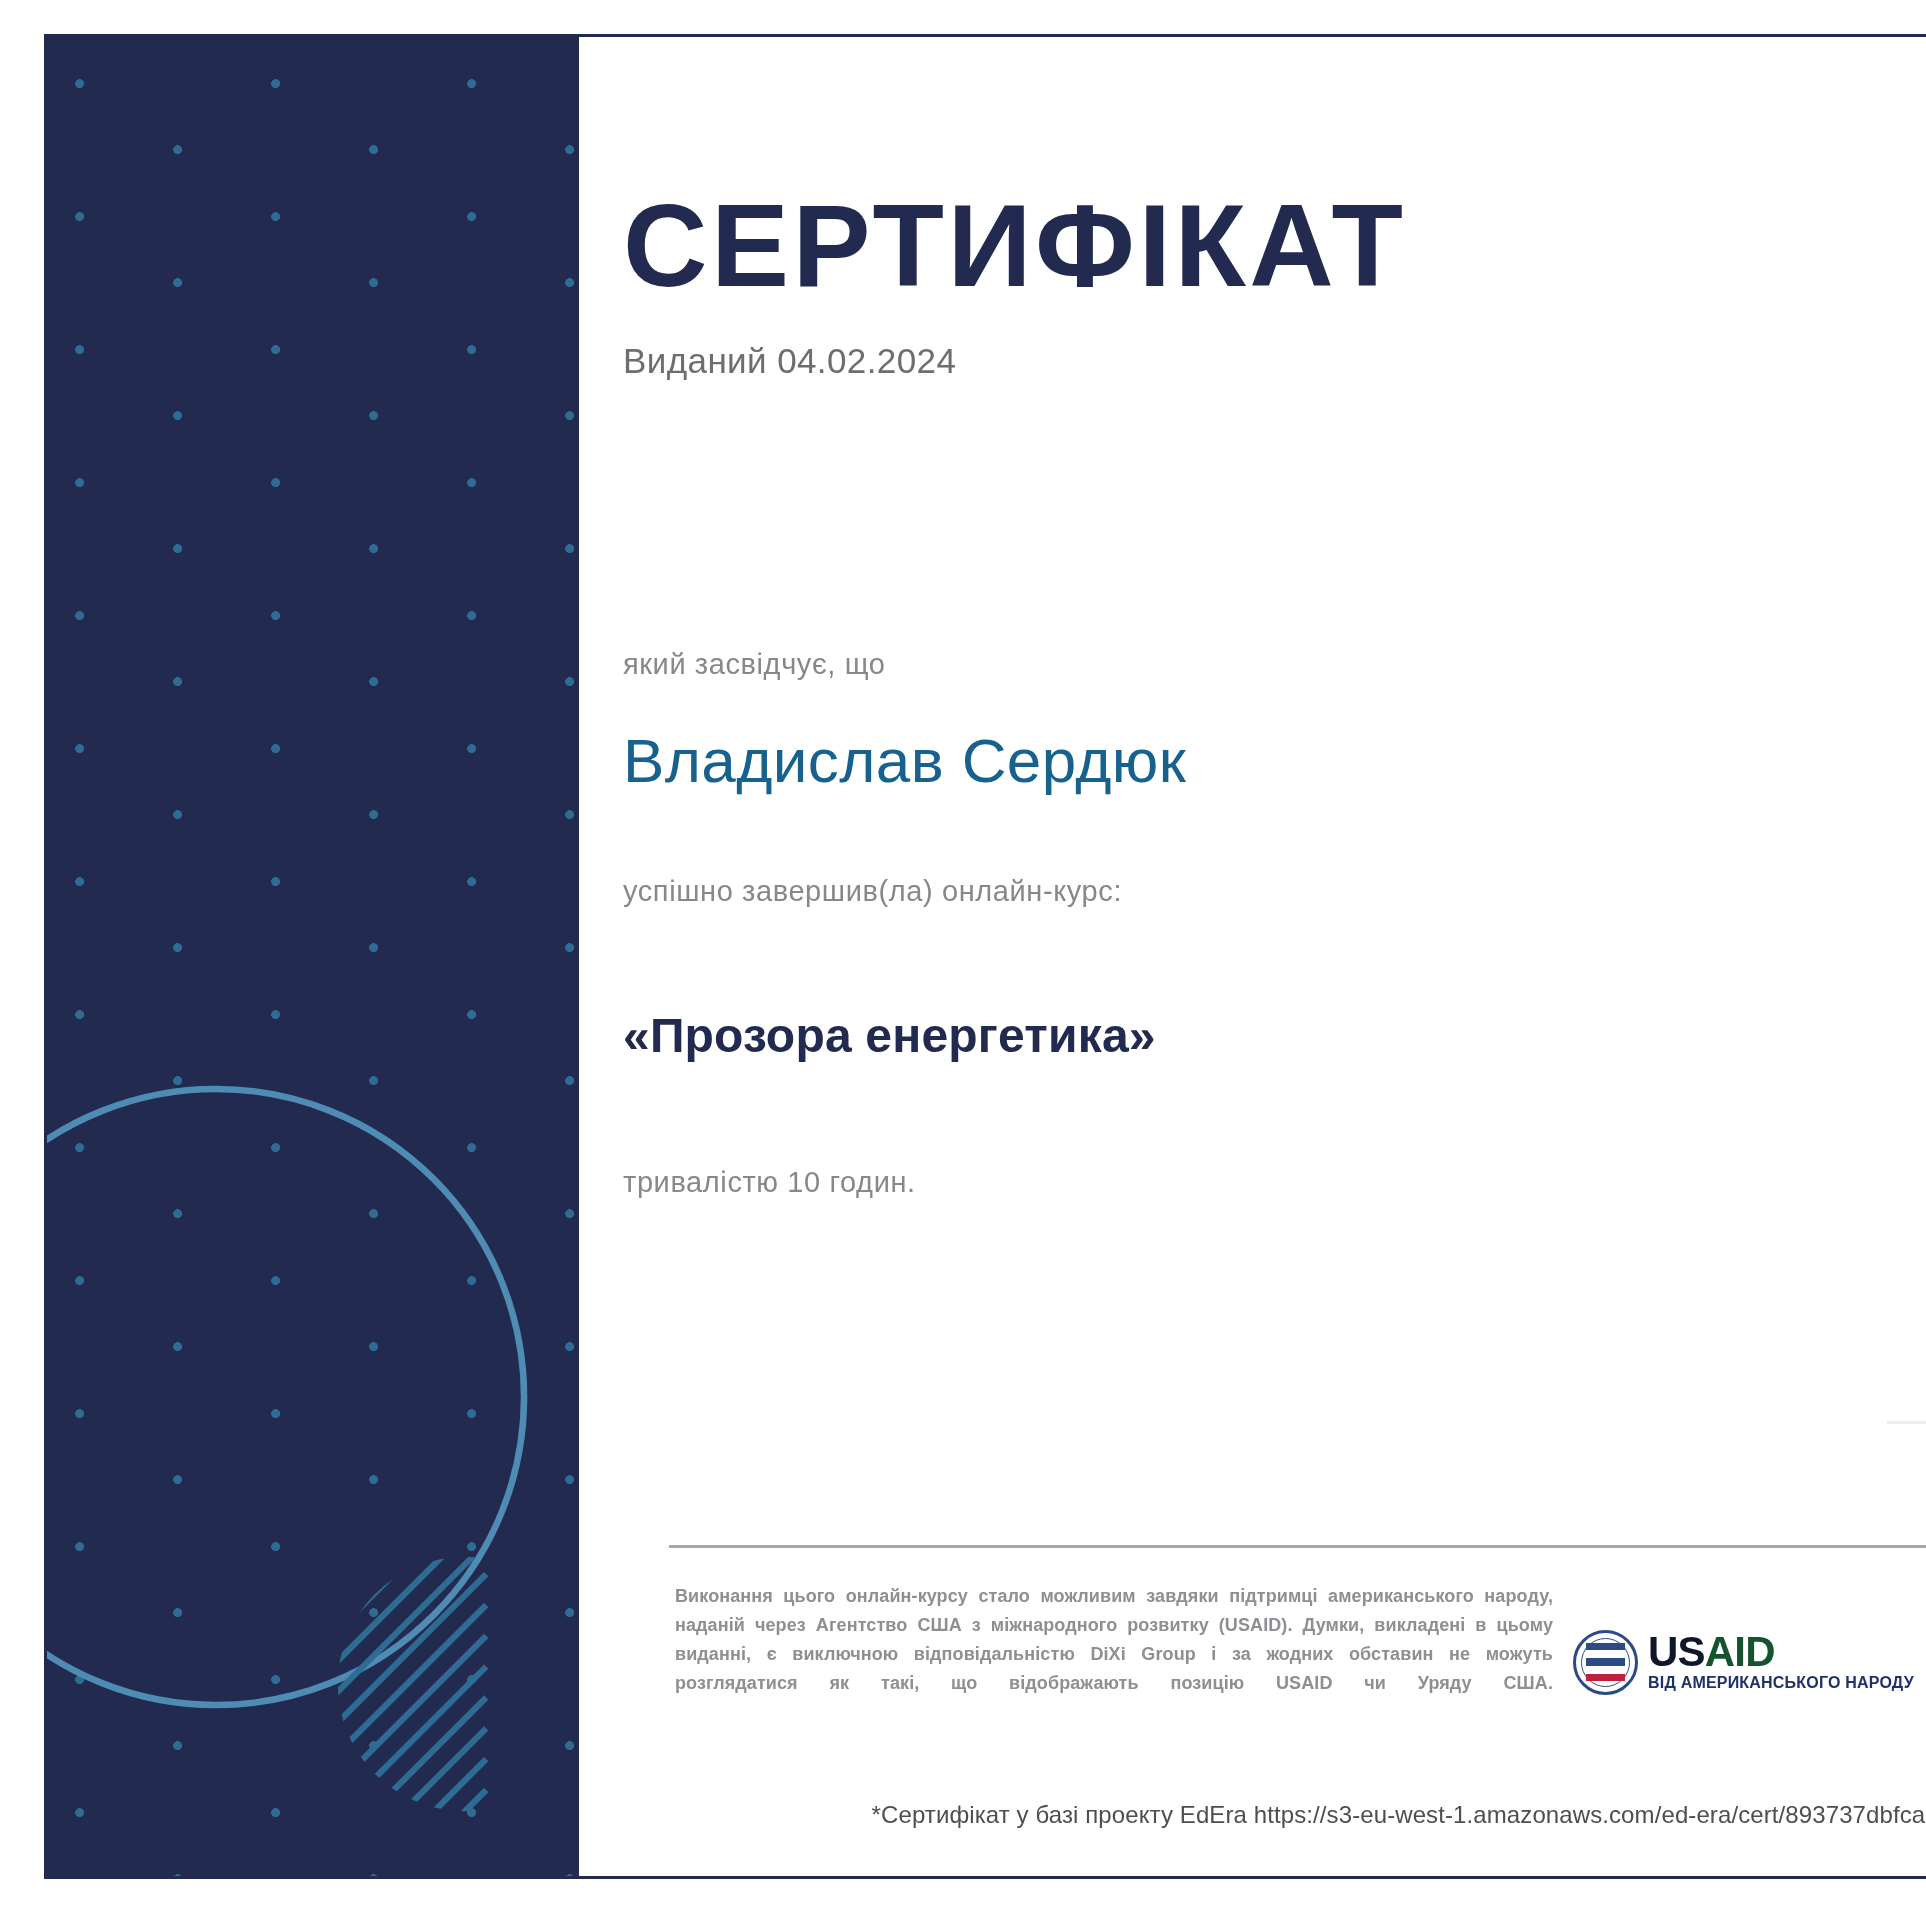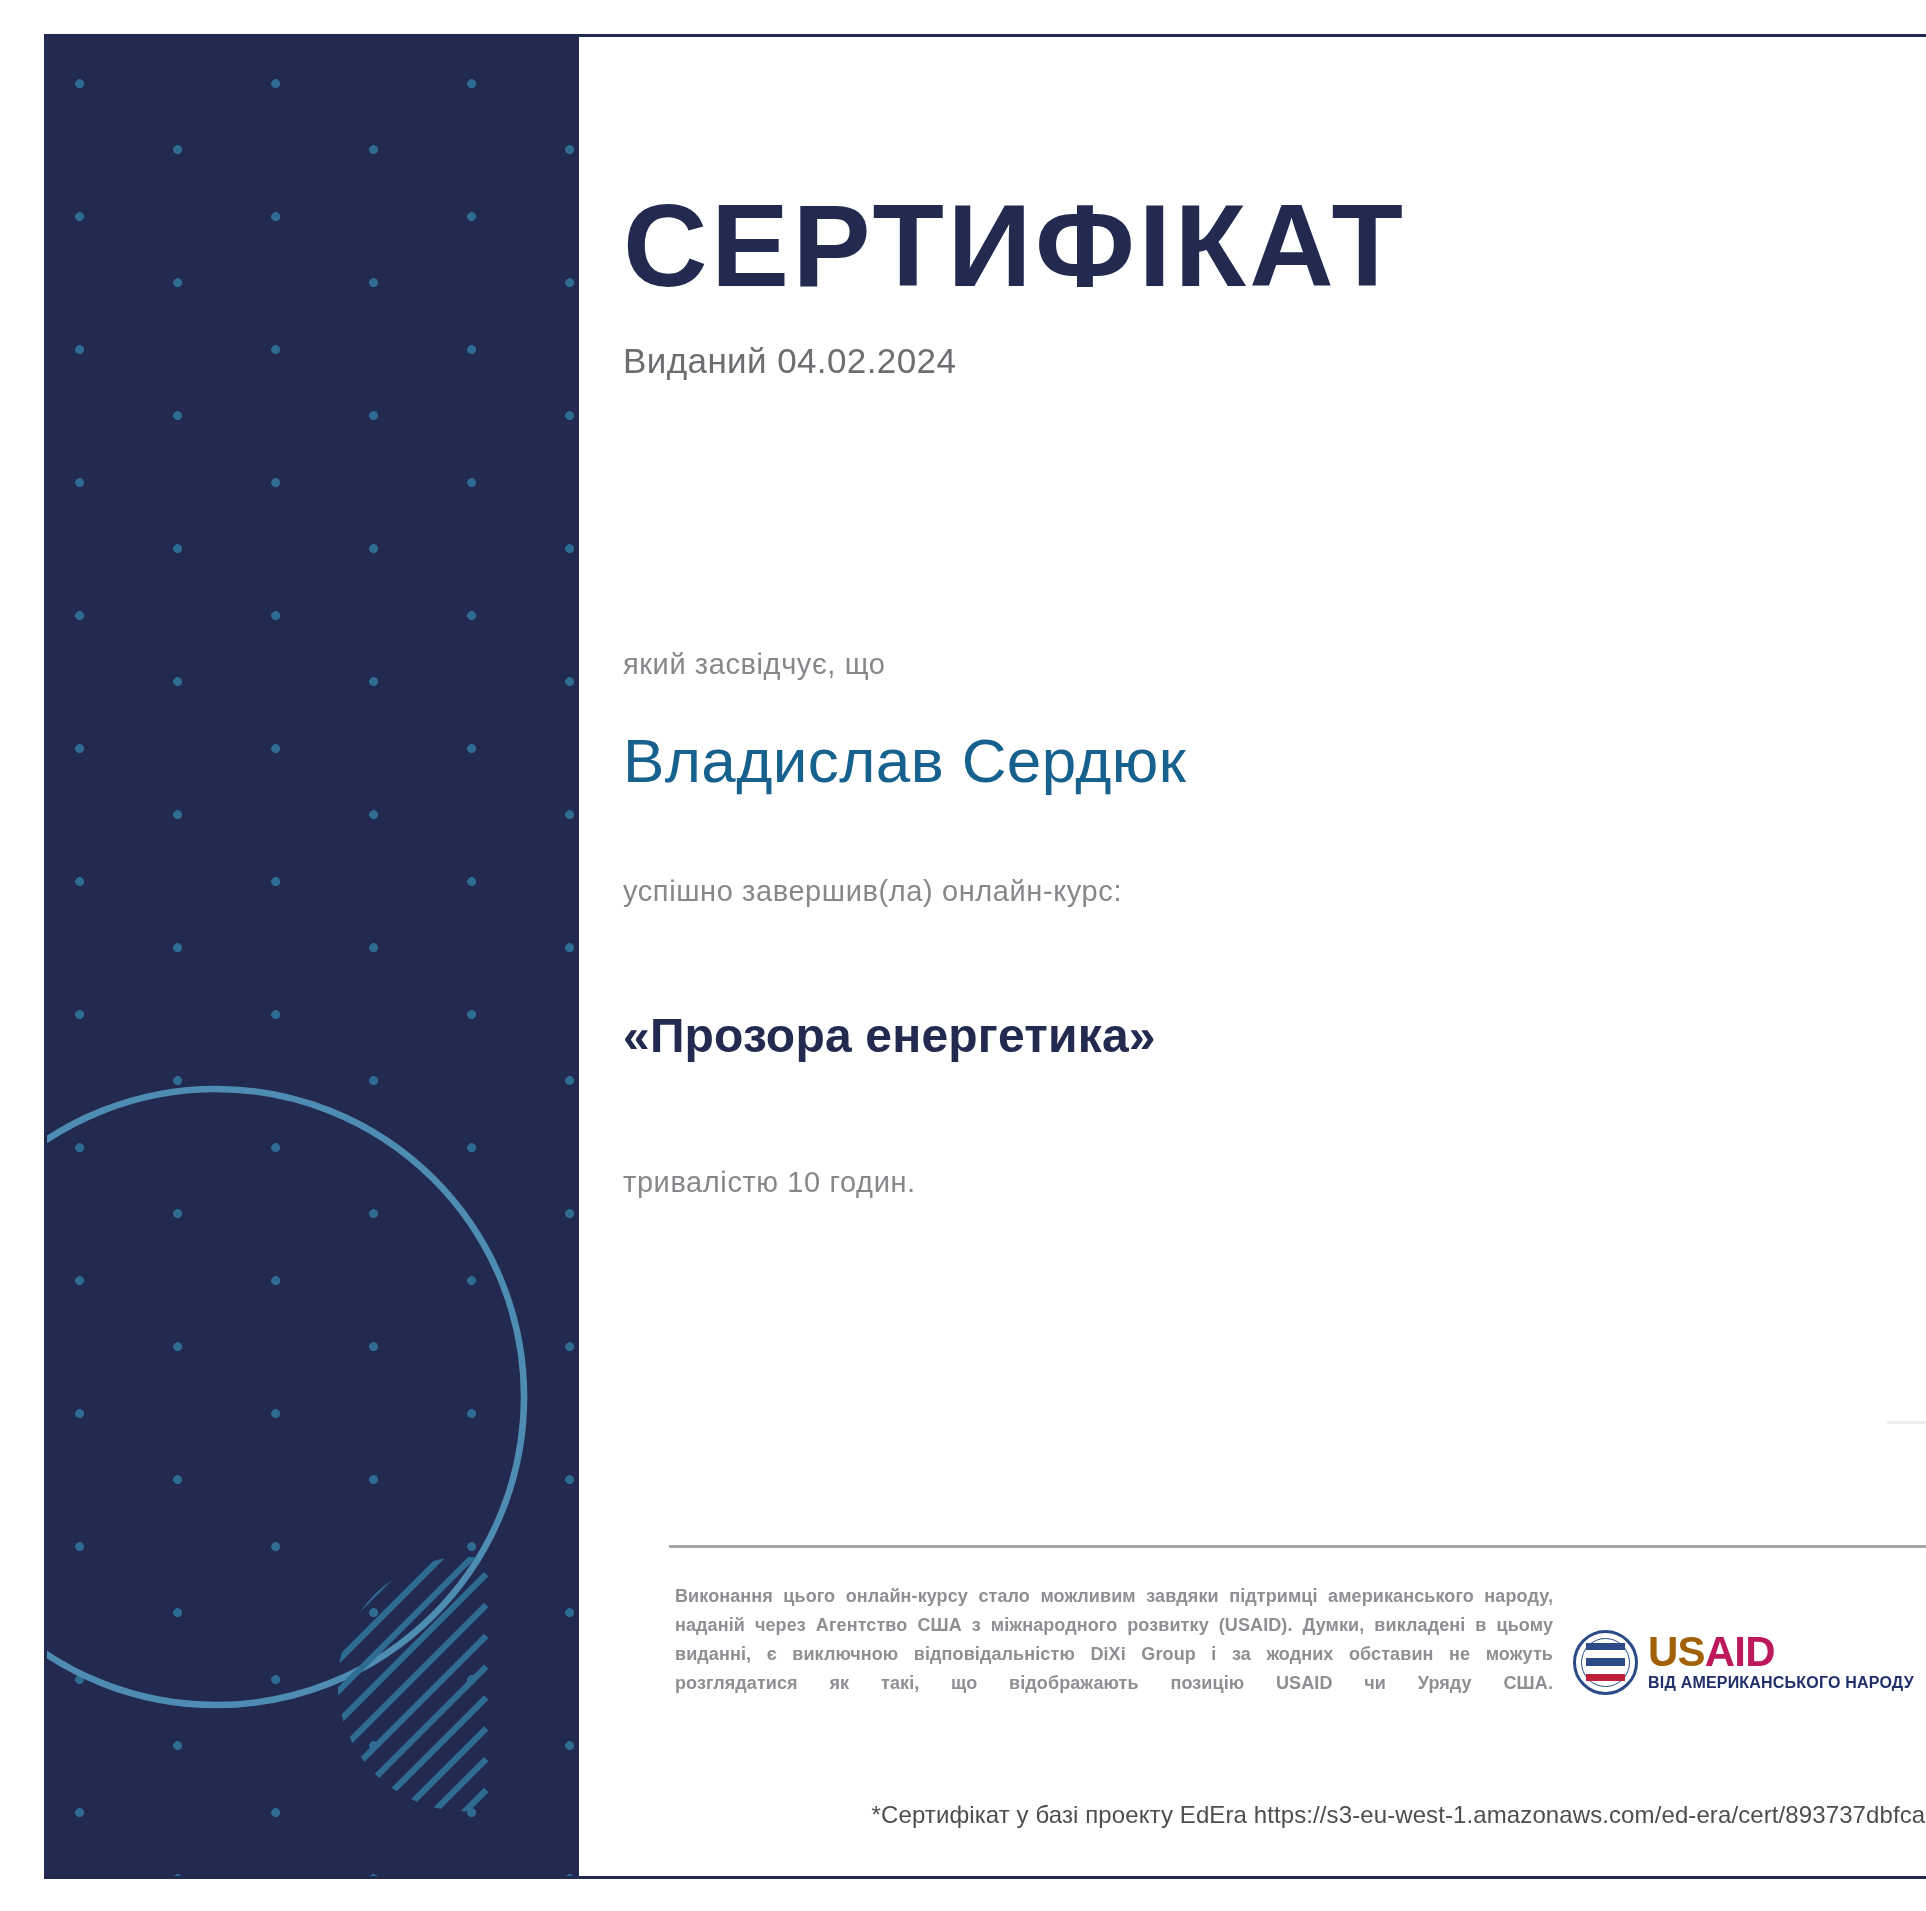--- a/index.html
+++ b/index.html
@@ -225,22 +225,22 @@
   .usaid-seal-inner .band.blue { background: #2b4a86; }
   .usaid-seal-inner .band.white { background: #ffffff; }
   .usaid-seal-inner .band.red { background: #c0213a; }
   .usaid-wordmark { display: flex; flex-direction: column; gap: 2.3px; }
   .usaid-word {
     font-size: 42px;
     font-weight: 700;
     letter-spacing: -0.8px;
     line-height: 0.95;
   }
-  .usaid-word .us { color: #a16207; }
-  .usaid-word .aid { color: #be185d; }
+  .usaid-word .us { color: #0f172a; }
+  .usaid-word .aid { color: #14532d; }
   .usaid-tag {
     font-size: 16px;
     color: #20306b;
     letter-spacing: 0.2px;
     font-weight: 700;
   }
 
   
   .logo-dixi { display: flex; align-items: center; gap: 7.7px; }
   .dixi-mark { width: 50px; height: 58px; }

